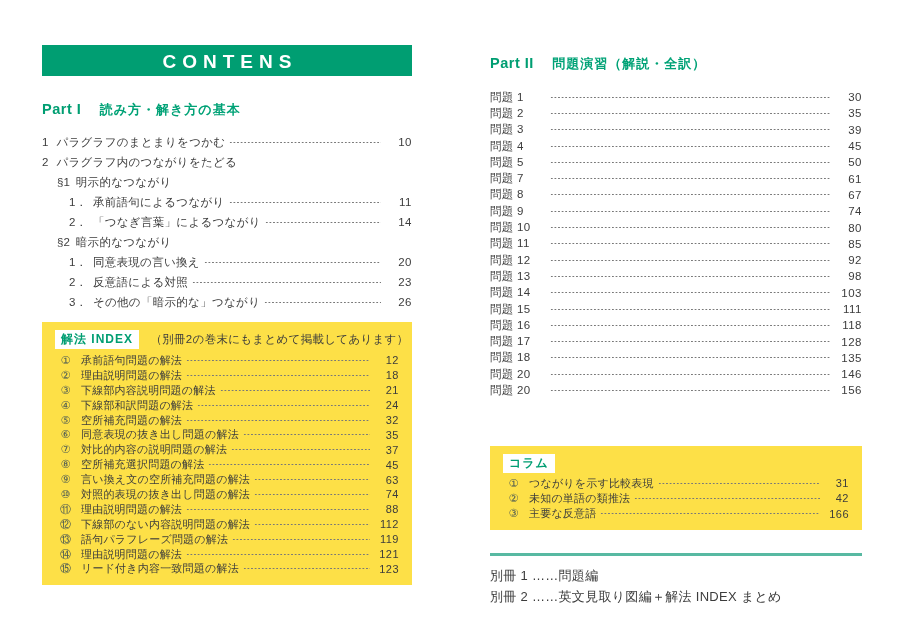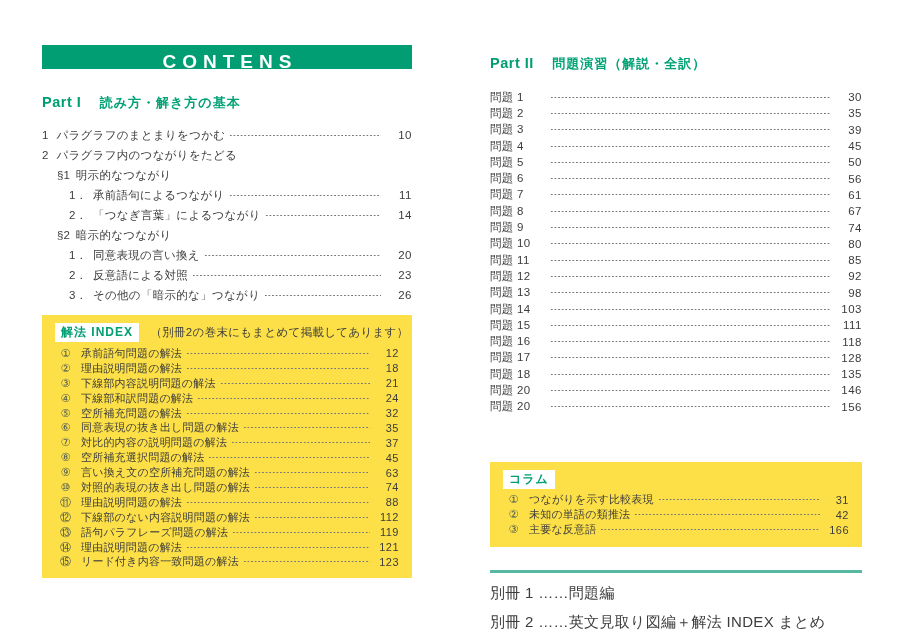--- a/index.html
+++ b/index.html
@@ -8,21 +8,21 @@
     background:#ffffff;
     font-family:"Liberation Sans","DejaVu Sans",sans-serif;
     color:#3c3c3c;
     -webkit-font-smoothing:antialiased;
   }
   .col-left{position:absolute;left:42px;top:45px;width:370px;}
   .col-right{position:absolute;left:490px;top:50px;width:372px;}
 
   
   .banner{
-    height:24px;line-height:33px;background:#009e72;color:#ffffff;
+    height:31px;line-height:33px;background:#009e72;color:#ffffff;
     text-align:center;font-size:19px;font-weight:bold;letter-spacing:6px;
     text-indent:6px;
   }
 
   
   .part-heading{margin-top:24px;height:18px;line-height:18px;white-space:nowrap;}
   .part-heading .part-label{color:#009e72;font-weight:bold;font-size:14.5px;letter-spacing:.5px;}
   .part-heading .part-title{color:#00a276;font-weight:bold;font-size:13px;margin-left:14px;letter-spacing:1px;}
   .col-right .part-heading{margin-top:4px;}
 
@@ -65,21 +65,21 @@
   .problems .pagenum{width:26px;}
 
   
   .box-column{margin-top:47px;}
   .box-column .box-head{margin-bottom:3px;}
   .box-column .row{height:15.2px;}
 
   
   .rule{height:3px;background:#58b9a2;margin-top:23px;}
   .booklets{margin-top:9px;}
-  .booklet-line{height:21px;line-height:21px;font-size:15px;white-space:nowrap;letter-spacing:.3px;margin-top:8px;}
+  .booklet-line{height:21px;line-height:21px;font-size:13px;white-space:nowrap;letter-spacing:.3px;}
 </style>
 </head>
 <body>
 
 <div class="col-left">
   <div class="banner">CONTENS</div>
 
   <div class="part-heading">
     <span class="part-label">Part I</span>
     <span class="part-title">読み方・解き方の基本</span>
@@ -291,25 +291,20 @@
     <span class="dots"></span>
     <span class="pagenum">45</span>
   </div>
 
   <div class="row">
     <span class="plabel">問題 5</span>
     <span class="dots"></span>
     <span class="pagenum">50</span>
   </div>
 
-  <div class="row">
-    <span class="plabel">問題 6</span>
-    <span class="dots"></span>
-    <span class="pagenum">56</span>
-  </div>
 
   <div class="row">
     <span class="plabel">問題 7</span>
     <span class="dots"></span>
     <span class="pagenum">61</span>
   </div>
 
   <div class="row">
     <span class="plabel">問題 8</span>
     <span class="dots"></span>

